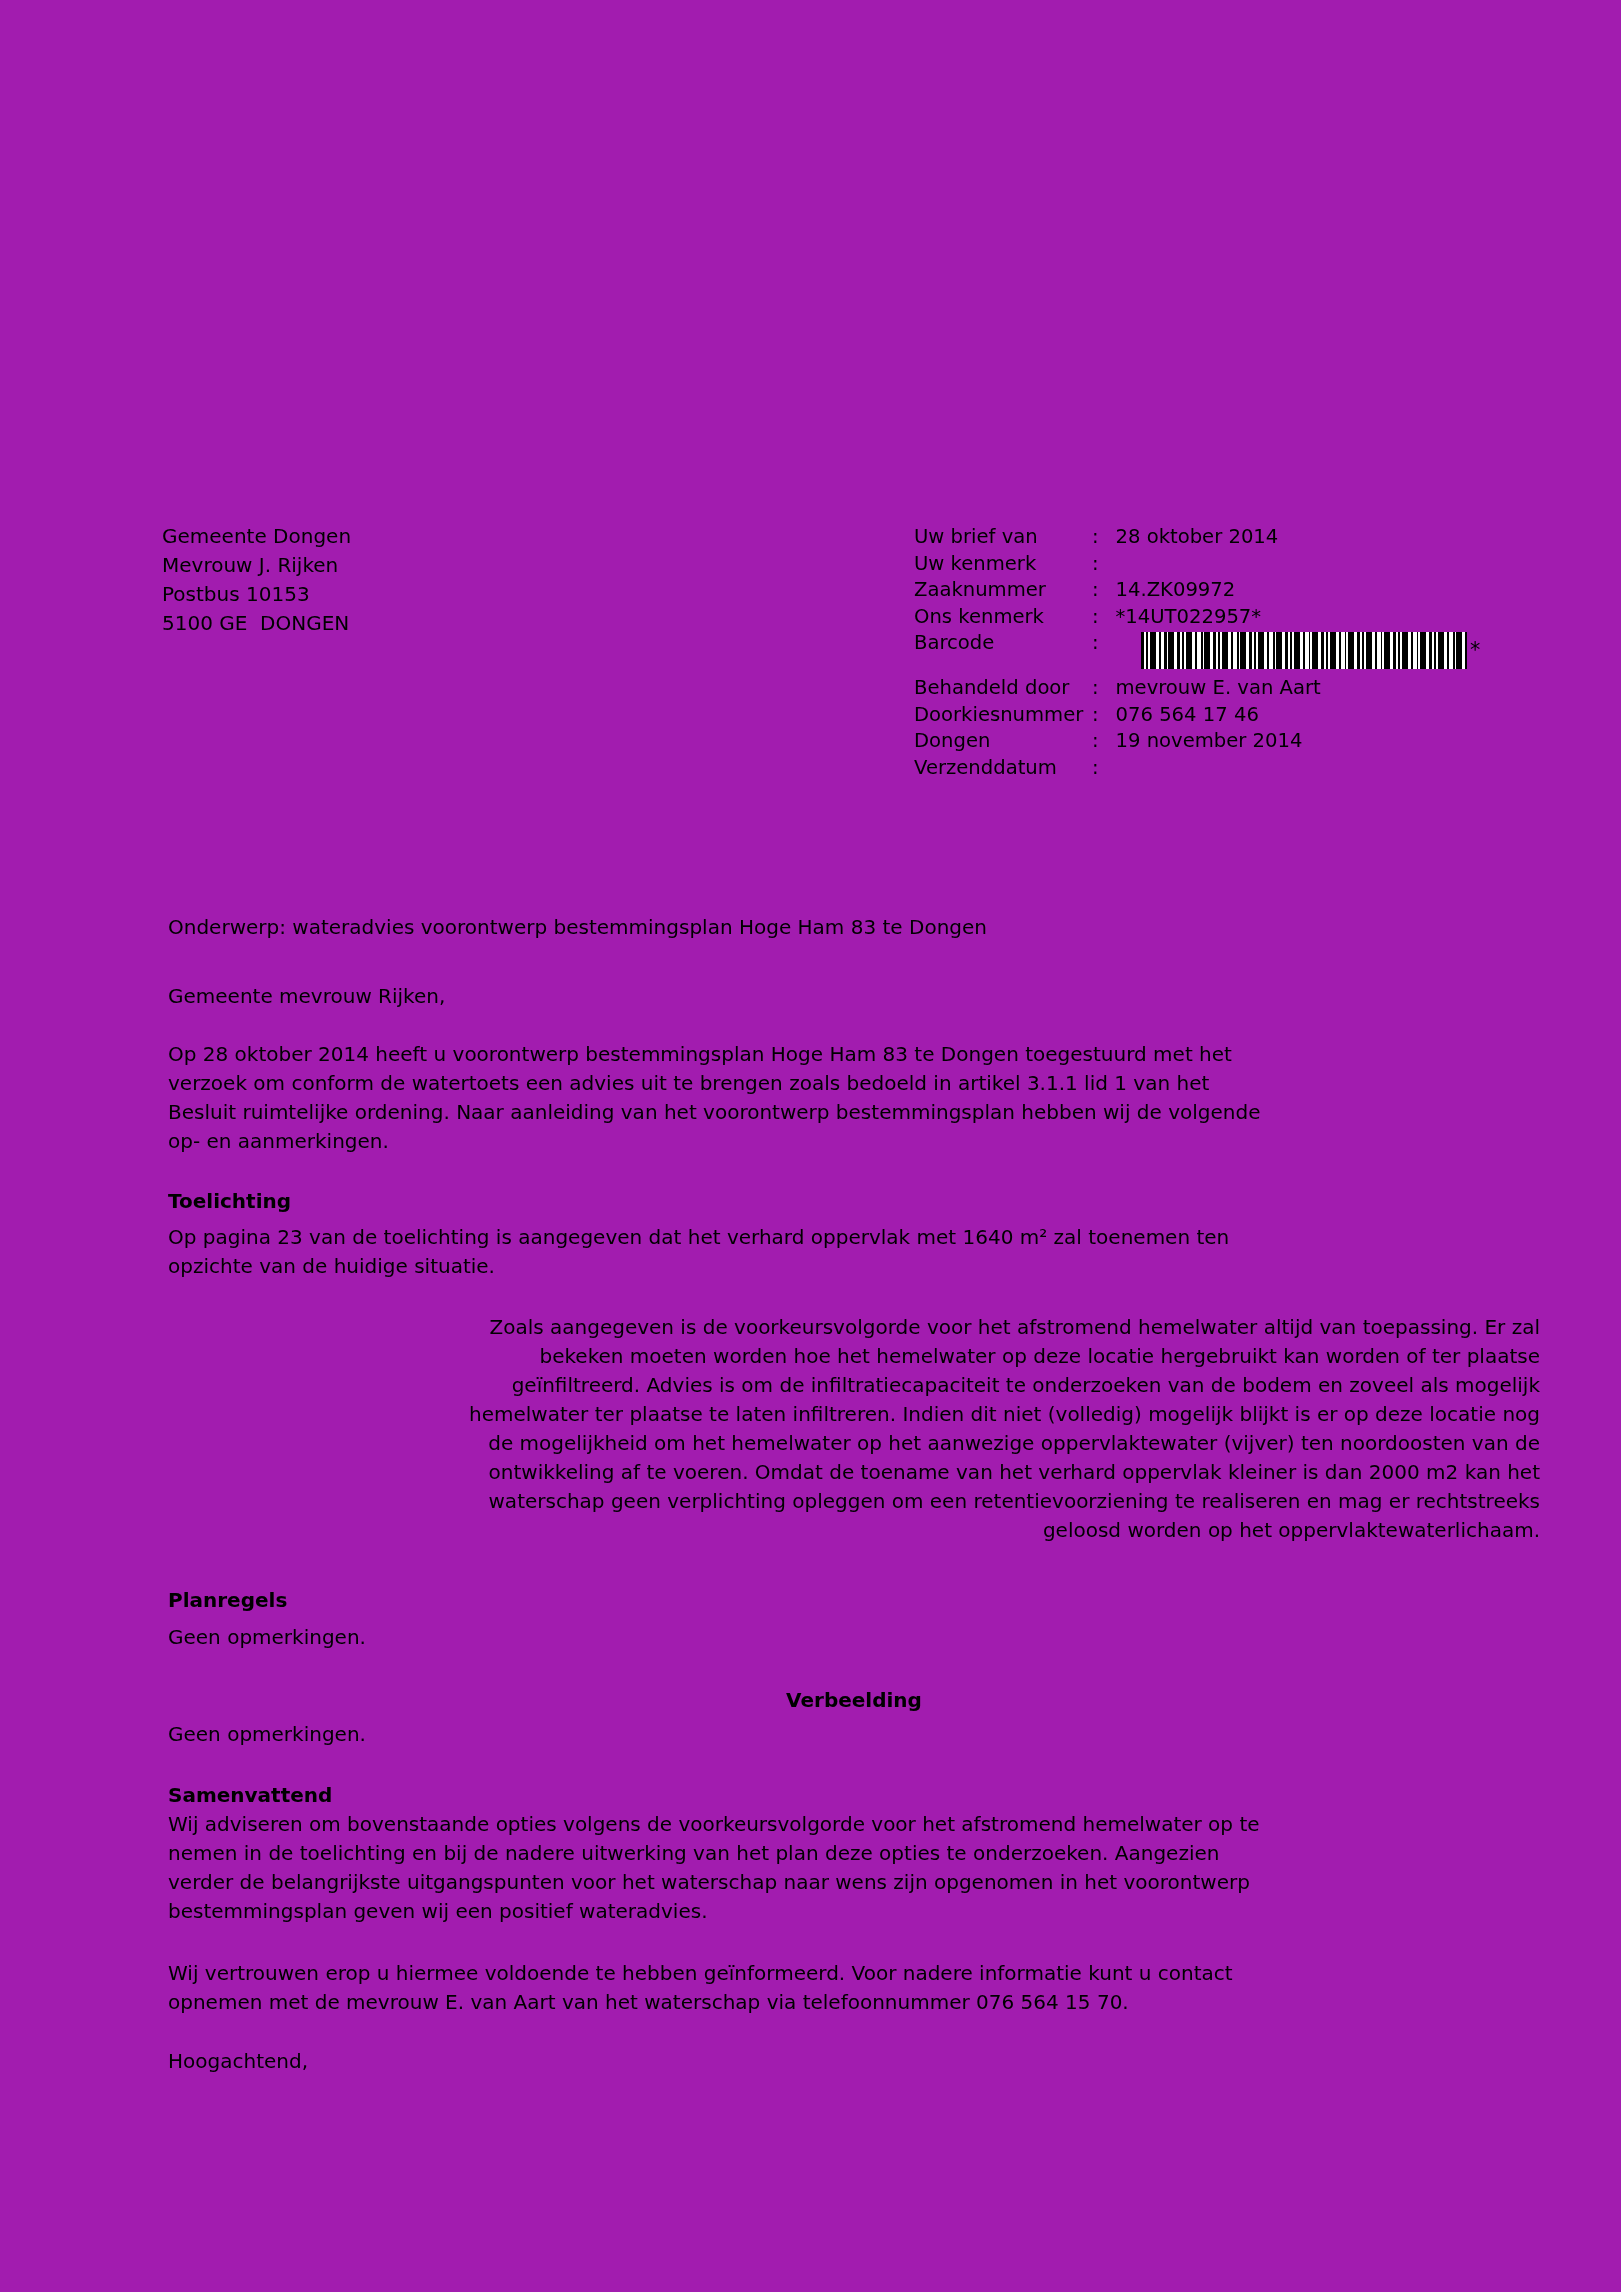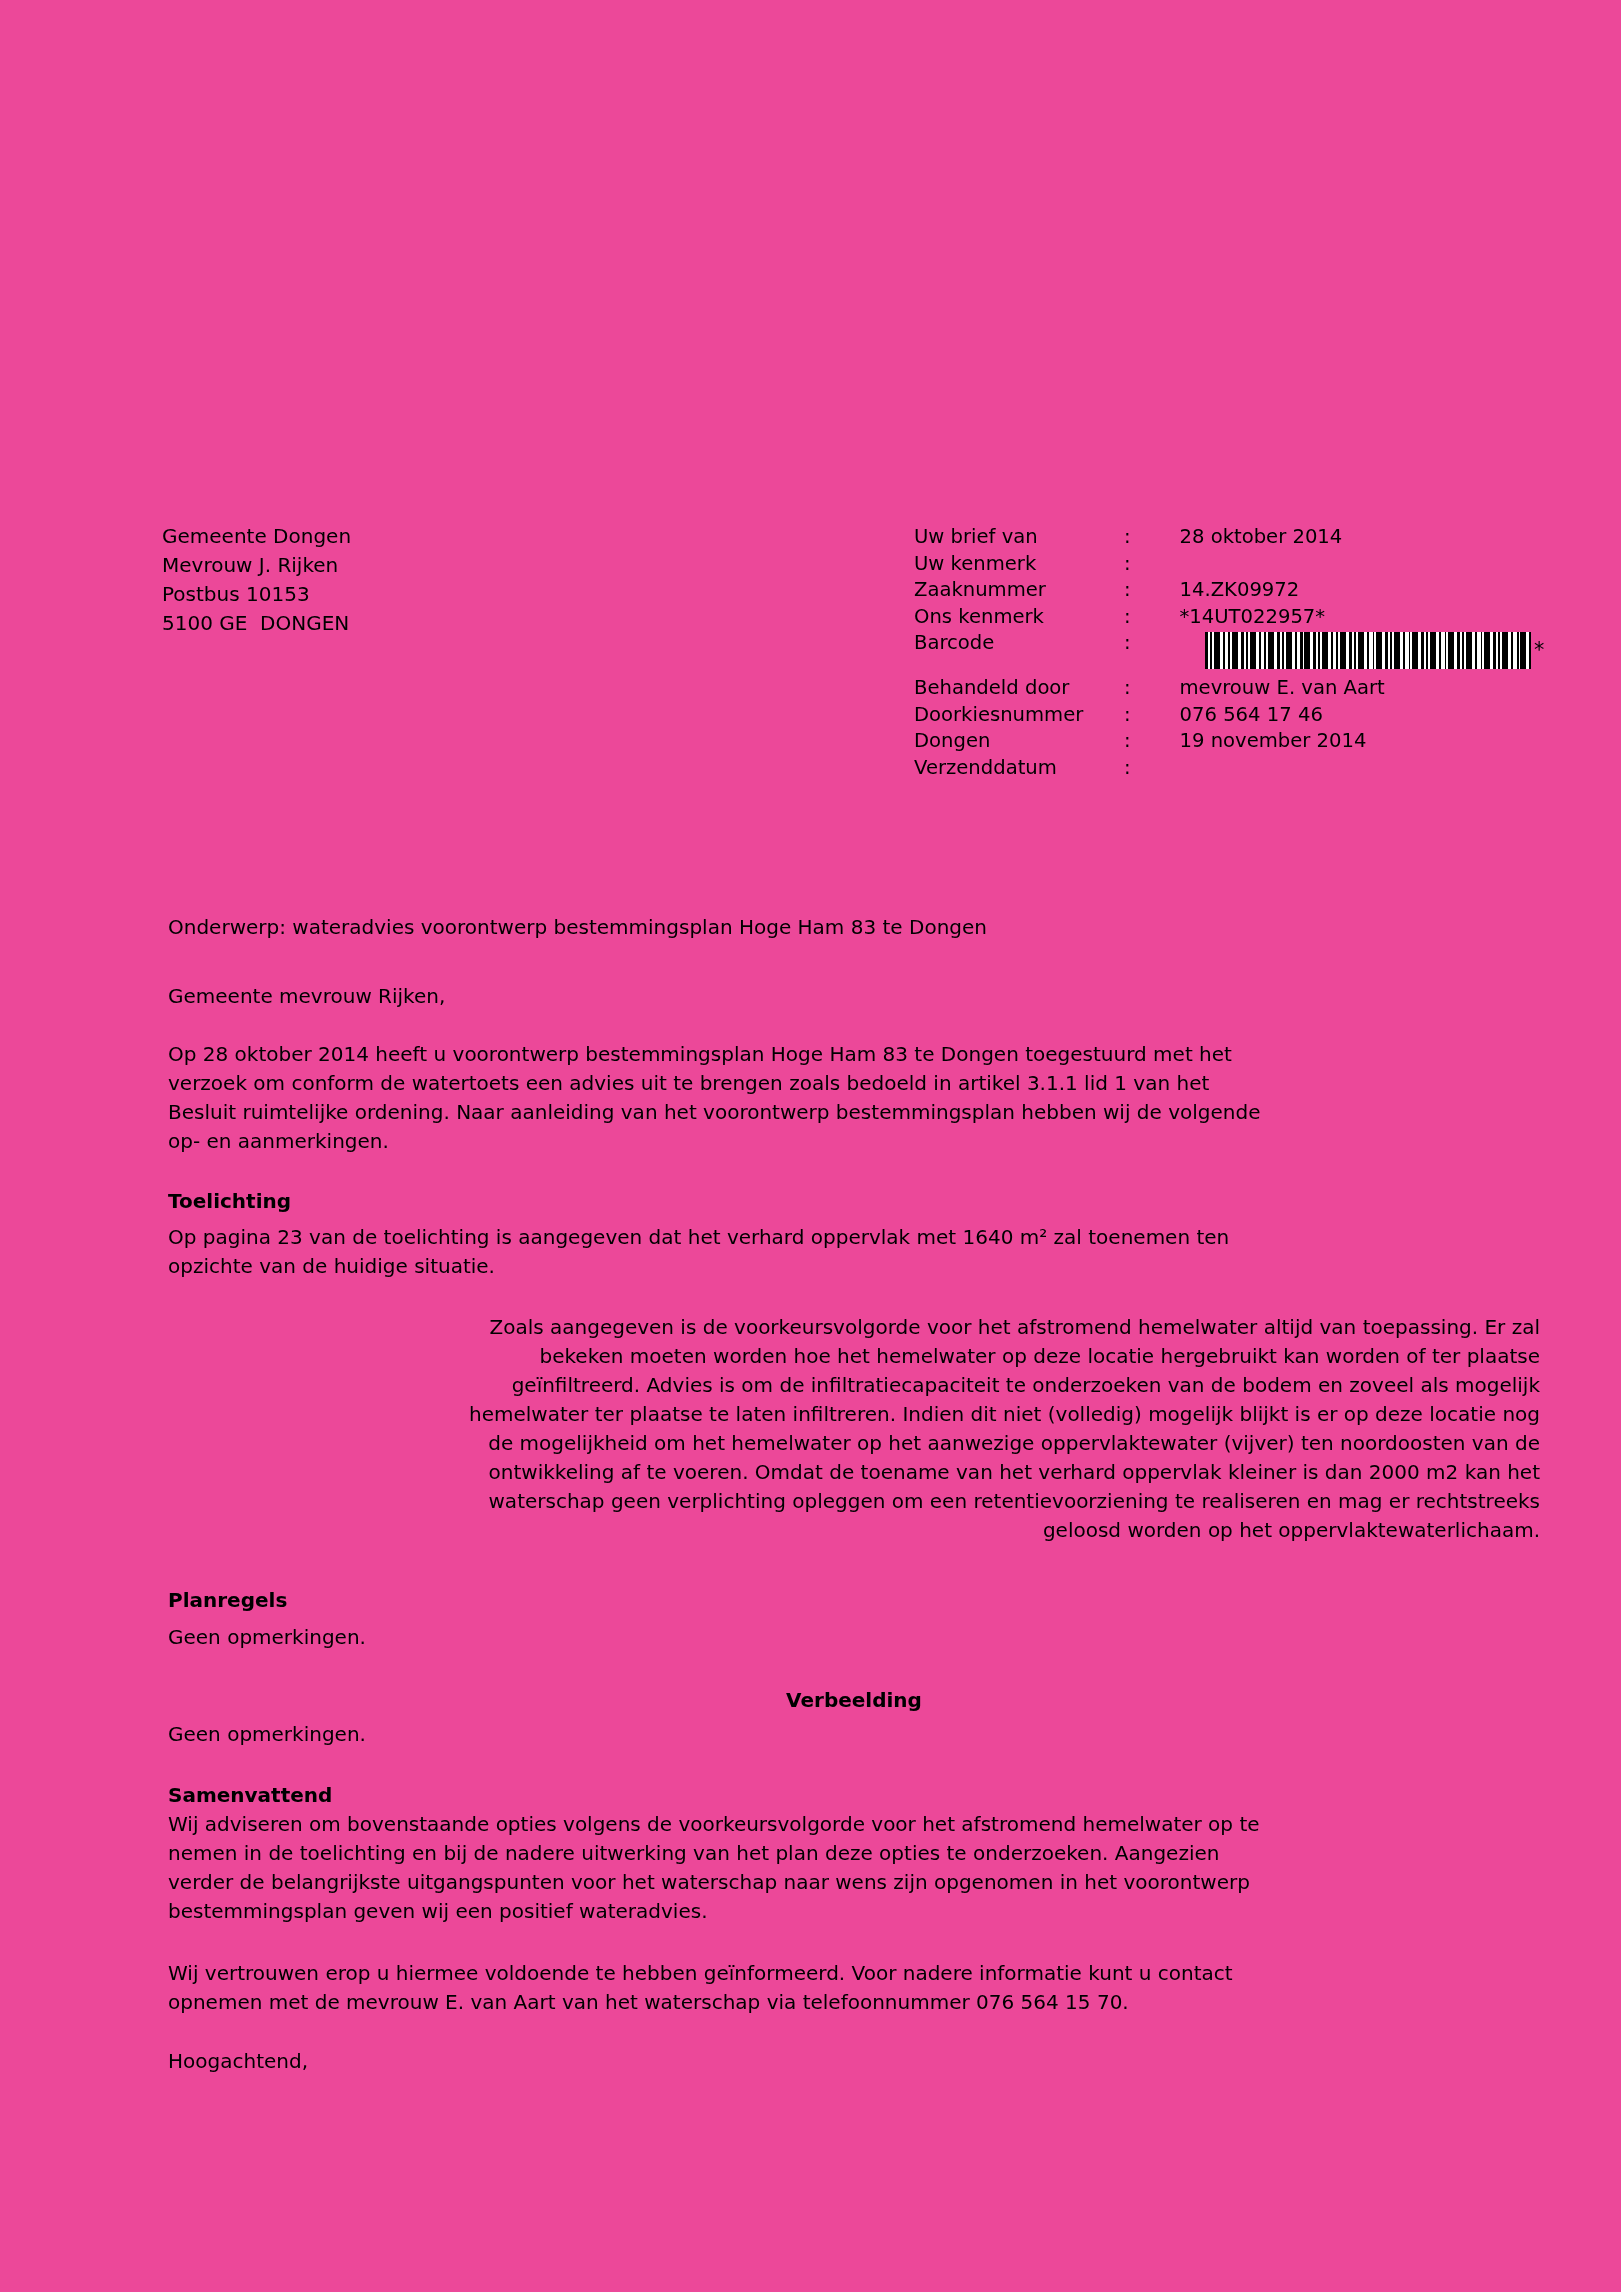--- a/index.html
+++ b/index.html
@@ -1,39 +1,38 @@
 <!DOCTYPE html>
 <html lang="nl"><head>
 <meta charset="utf-8">
 <title>Brief</title>
 <style>
   html,body { margin:0; padding:0; background:#d0d0d0; }
   .page {
     position:relative;
     width:1621px; height:2293px;
-    background:#ec4899;
+    background:#a21caf;
     color:#000000;
     font-family:"DejaVu Sans","Liberation Sans",sans-serif;
     font-size:20px;
     overflow:hidden;
   }
   
   .recipient { position:absolute; left:162px; top:522px; line-height:29px; }
   .recipient div { white-space:pre; }
 
   
   .meta { position:absolute; left:914px; top:524px; font-size:19.6px; }
   .meta-row {
     display:grid;
     grid-template-columns:178px 23.5px 1fr;
     line-height:26.5px;
     min-height:26.5px;
     align-items:start;
     white-space:pre;
-    gap:32px;
   }
   .meta-row.barcode-row { min-height:45px; }
   .barcode-wrap { display:flex; align-items:center; gap:2.9px; margin-left:25.5px; margin-top:2px; }
   .barcode {
     width:326px; height:37px;
     background:repeating-linear-gradient(90deg,
       #000 0px,#000 2.9px,
       #fff 2.9px,#fff 4.9px,
       #000 4.9px,#000 6.9px,
       #fff 6.9px,#fff 8.8px,

